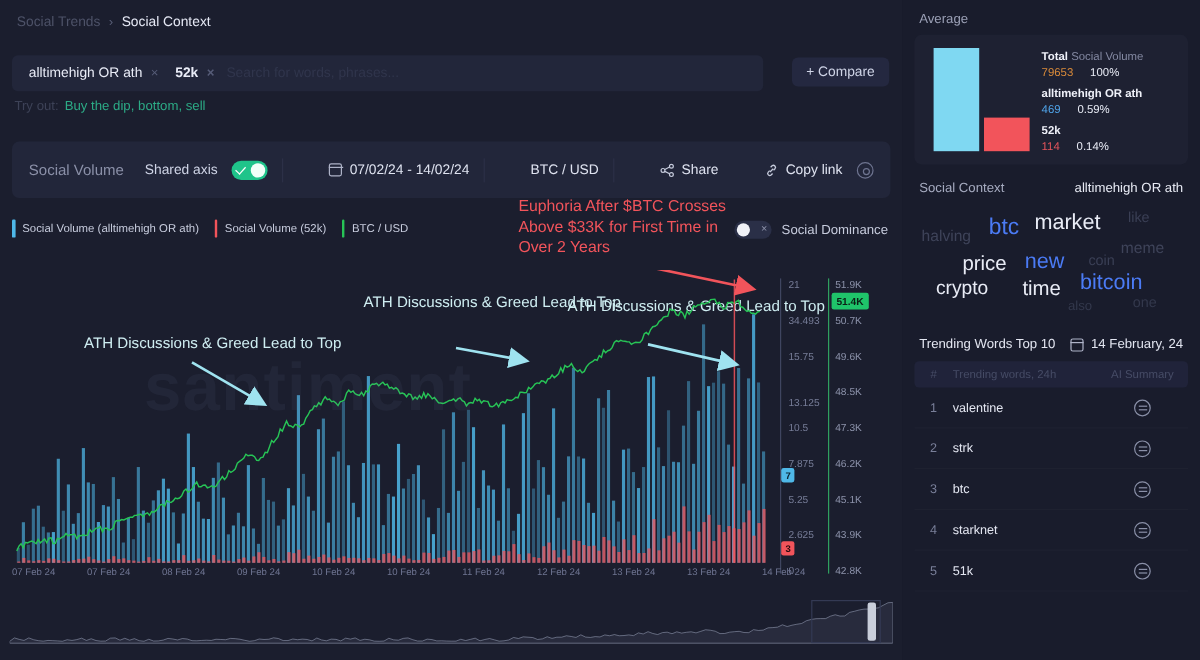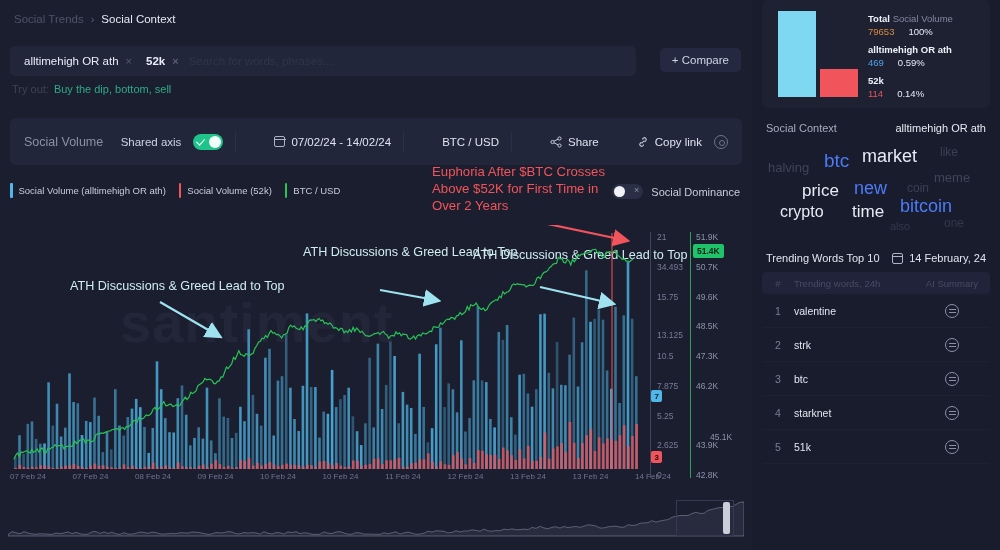--- a/index.html
+++ b/index.html
@@ -273,21 +273,21 @@
     </div>
 
     <div class="sd-wrap">
       <span class="sd-toggle">
         <span class="knob"></span>
         <span class="xm">×</span>
       </span>
       <span class="sd-label">Social Dominance</span>
     </div>
 
-    <div class="euphoria">Euphoria After $BTC Crosses Above $52K for First Time in Over 2 Years</div>
+    <div class="euphoria">Euphoria After $BTC Crosses Above $33K for First Time in Over 2 Years</div>
     <div class="ann a1">ATH Discussions &amp; Greed Lead to Top</div>
     <div class="ann a2">ATH Discussions &amp; Greed Lead to Top</div>
     <div class="ann a3">ATH Discussions &amp; Greed Lead to Top</div>
 
     <div class="plot">
       <svg id="chart-svg" width="635" height="250" viewBox="0 0 635 250">
           <rect x="4.0" y="231.6" width="2.6" height="12.4" fill="#4fb8e8" opacity="0.35"></rect>
           <rect x="4.4" y="242.9" width="2.6" height="1.1" fill="#f2545b" opacity="0.75"></rect>
           <rect x="8.2" y="210.2" width="2.6" height="33.8" fill="#4fb8e8" opacity="0.64"></rect>
           <rect x="8.6" y="239.9" width="2.6" height="4.1" fill="#f2545b" opacity="0.75"></rect>
@@ -625,21 +625,21 @@
 
     <div class="axis-price">
       <span class="axis-line green" style="left:0"></span>
       <span class="price-badge">51.4K</span>
     <span class="axis-tick" style="left: 6px; top: 0px;">51.9K</span>
         <span class="axis-tick" style="left: 6px; top: 29.75px;">50.7K</span>
         <span class="axis-tick" style="left: 6px; top: 59.5px;">49.6K</span>
         <span class="axis-tick" style="left: 6px; top: 89.25px;">48.5K</span>
         <span class="axis-tick" style="left: 6px; top: 119px;">47.3K</span>
         <span class="axis-tick" style="left: 6px; top: 148.75px;">46.2K</span>
-        <span class="axis-tick" style="left: 20px; top: 178.5px; margin-top: 21px;">45.1K</span>
+        <span class="axis-tick" style="left: 6px; top: 178.5px;">45.1K</span>
         <span class="axis-tick" style="left: 6px; top: 208.25px;">43.9K</span>
         <span class="axis-tick" style="left: 6px; top: 238px;">42.8K</span>
       </div>
 
     <div class="xaxis">
         <span class="xtick" style="left: 18px;">07 Feb 24</span>
         <span class="xtick" style="left: 80.5px;">07 Feb 24</span>
         <span class="xtick" style="left: 143px;">08 Feb 24</span>
         <span class="xtick" style="left: 205.5px;">09 Feb 24</span>
         <span class="xtick" style="left: 268px;">10 Feb 24</span>
@@ -655,20 +655,21 @@
       <svg width="736" height="38" viewBox="0 0 736 38">
         <path id="nav-path" fill="rgba(160,170,200,0.10)" stroke="rgba(190,200,225,0.45)" stroke-width="0.8" d="M0,36 L0,34.5 L4,31.6 L8,32.8 L12,33.7 L16,31.6 L20,33.1 L24,33.9 L28,34.3 L32,33.7 L36,33.9 L40,34.1 L44,34.4 L48,33.1 L52,33.7 L56,33.0 L60,31.8 L64,33.7 L68,32.3 L72,33.8 L76,34.3 L80,34.2 L84,31.8 L88,31.6 L92,33.5 L96,31.9 L100,33.5 L104,32.2 L108,33.9 L112,34.4 L116,32.7 L120,34.2 L124,34.1 L128,33.4 L132,32.0 L136,32.5 L140,33.3 L144,32.1 L148,32.5 L152,33.9 L156,34.0 L160,33.7 L164,33.5 L168,33.7 L172,32.7 L176,32.9 L180,33.1 L184,32.0 L188,32.2 L192,32.7 L196,33.6 L200,34.4 L204,33.9 L208,32.5 L212,32.9 L216,32.7 L220,31.5 L224,32.1 L228,33.8 L232,33.8 L236,32.5 L240,33.1 L244,32.6 L248,32.9 L252,34.1 L256,31.7 L260,33.3 L264,34.0 L268,32.6 L272,32.8 L276,34.1 L280,31.8 L284,32.6 L288,31.6 L292,33.7 L296,32.7 L300,33.2 L304,34.3 L308,34.4 L312,34.2 L316,31.9 L320,33.2 L324,33.5 L328,32.0 L332,31.6 L336,33.1 L340,34.2 L344,34.2 L348,32.6 L352,33.0 L356,34.1 L360,34.0 L364,34.2 L368,34.3 L372,34.3 L376,32.7 L380,33.8 L384,32.8 L388,31.8 L392,34.0 L396,32.9 L400,32.1 L404,33.2 L408,34.3 L412,34.0 L416,33.3 L420,31.2 L424,32.1 L428,30.7 L432,31.0 L436,31.3 L440,32.9 L444,32.4 L448,30.6 L452,32.0 L456,31.0 L460,31.0 L464,29.8 L468,30.4 L472,31.2 L476,29.0 L480,30.9 L484,31.2 L488,30.5 L492,30.8 L496,29.1 L500,29.8 L504,28.8 L508,29.8 L512,29.6 L516,29.1 L520,29.7 L524,27.4 L528,28.3 L532,26.4 L536,27.9 L540,28.8 L544,27.2 L548,26.8 L552,28.1 L556,26.5 L560,27.6 L564,26.9 L568,26.5 L572,27.4 L576,26.1 L580,24.8 L584,25.2 L588,26.0 L592,28.0 L596,27.9 L600,26.8 L604,26.4 L608,26.1 L612,27.1 L616,27.2 L620,24.7 L624,25.4 L628,25.1 L632,23.2 L636,23.0 L640,22.6 L644,20.7 L648,22.1 L652,21.0 L656,20.2 L660,19.6 L664,17.3 L668,16.2 L672,15.6 L676,15.5 L680,15.5 L684,13.5 L688,12.3 L692,13.4 L696,13.3 L700,10.3 L704,9.4 L708,8.3 L712,7.6 L716,7.5 L720,7.0 L724,6.5 L728,4.4 L732,2.3 L736,2.0 L736,36 Z"></path>
       </svg>
       <span class="nav-frame"></span>
       <span class="nav-handle"></span>
     </div>
   </div>
 
   <div class="side">
 
+    <div class="side-title">Average</div>
     <div class="avg-card">
       <div class="bars">
         <span class="bar-blue"></span>
         <span class="bar-red"></span>
       </div>
       <div class="stats">
         <div class="stat-row">
           <div class="stat-head"><span>Total</span> <span class="dim">Social Volume</span></div>
           <div class="stat-vals">
             <span class="v-total">79653</span>

